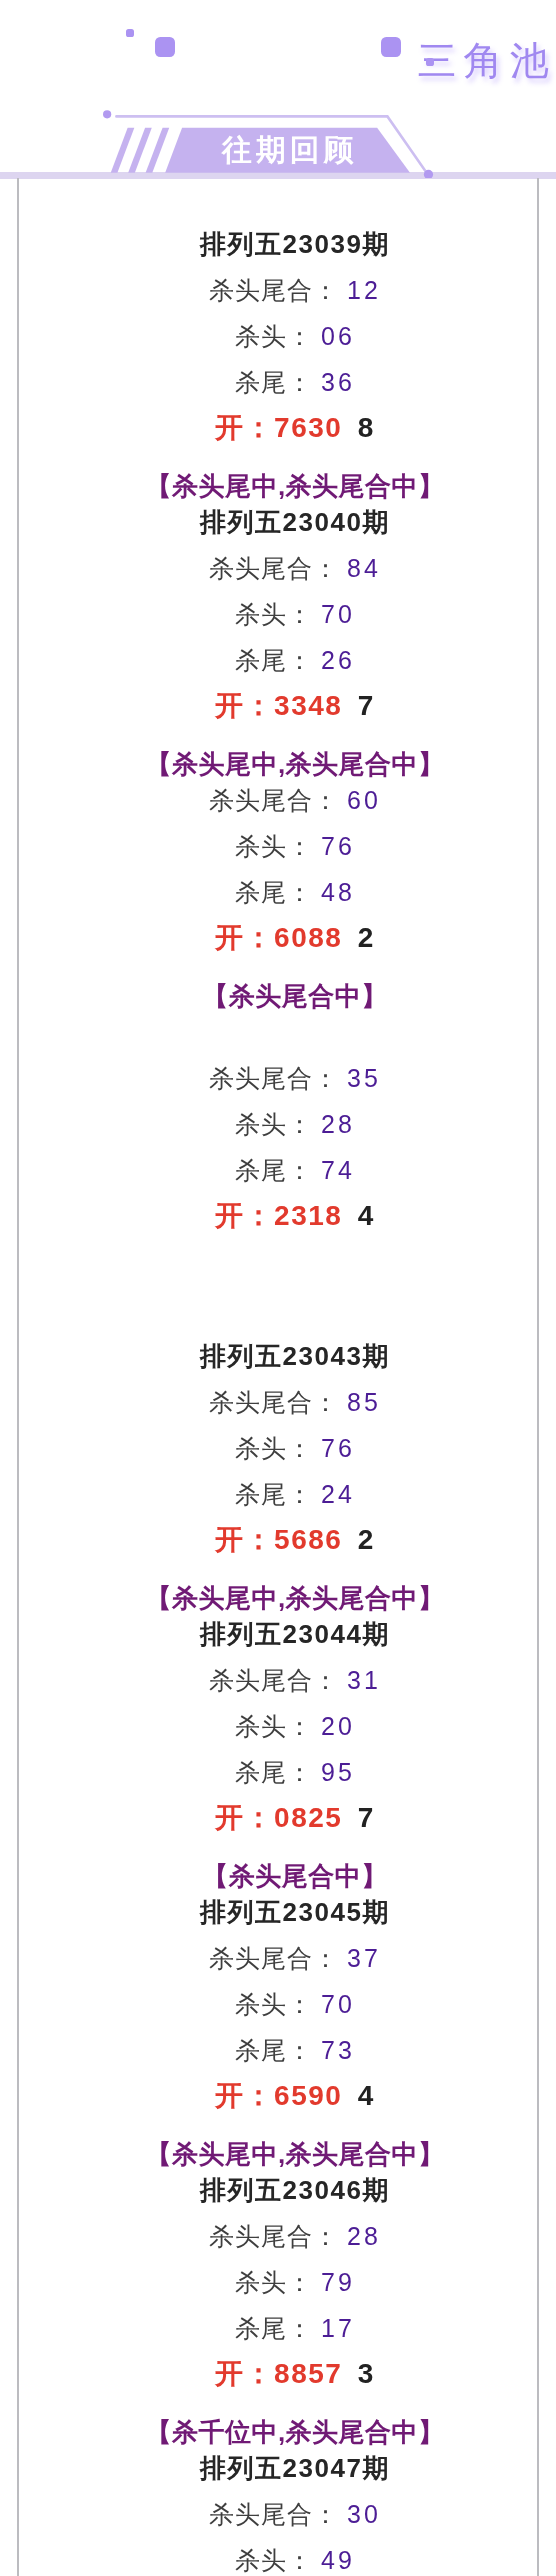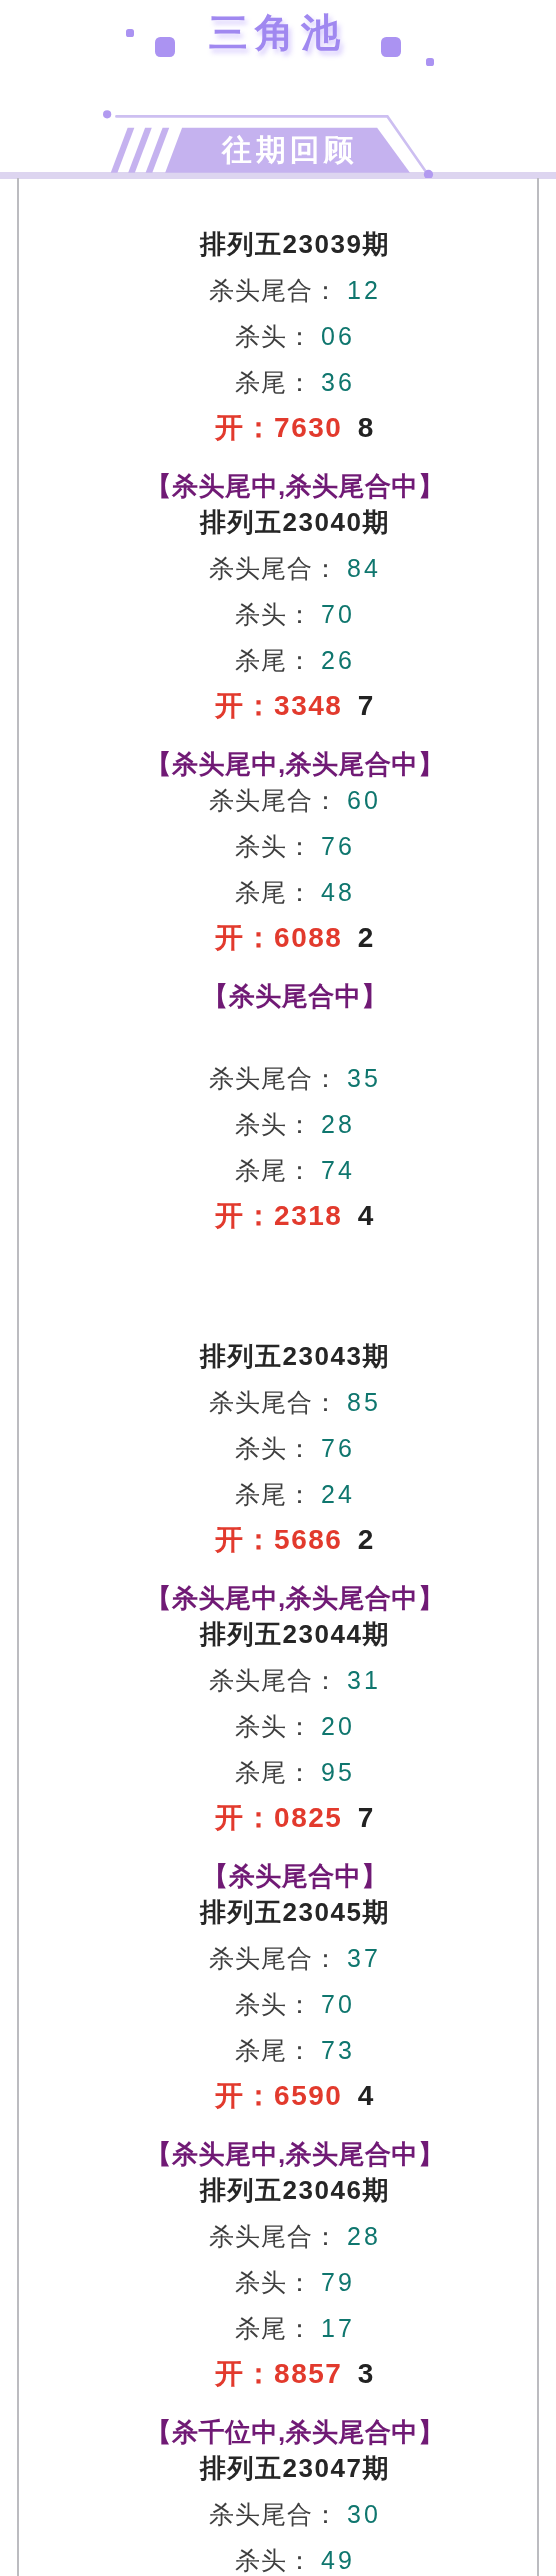--- a/index.html
+++ b/index.html
@@ -8,43 +8,43 @@
     font-family:"Liberation Sans","DejaVu Sans",sans-serif;overflow:hidden;
   }
   
   .frame-band{position:absolute;left:0;top:172px;width:556px;height:6.7px;background:#ddd5f0;z-index:0;}
   .frame-left{position:absolute;left:17px;top:178px;width:2.1px;height:3126px;background:#bcbcc0;z-index:0;}
   .frame-right{position:absolute;left:537px;top:178px;width:2.1px;height:3126px;background:#bcbcc0;z-index:0;}
 
   
   .top-header{position:relative;height:99px;z-index:1;}
   .page-title{
-    position:absolute;left:0;top:6px;width:100%;text-align:center;
-    font-size:39px;font-weight:700;color:#a088f0;letter-spacing:7.2px;
+    position:absolute;left:0;top:34px;width:100%;text-align:right;
+    font-size:39px;font-weight:400;color:#a088f0;letter-spacing:7.2px;
     text-shadow:2.6px 4.1px 5.2px rgba(167,139,250,.45);
   }
   .deco{position:absolute;background:#ab93f2;}
   .deco.sq{width:19.6px;height:19.6px;border-radius:5.2px;}
   .deco.dot{width:8.2px;height:8.2px;border-radius:2.6px;}
   .deco.l-dot{left:126px;top:29px;}
   .deco.l-sq{left:155px;top:37px;}
   .deco.r-sq{left:381px;top:37px;}
   .deco.r-dot{left:426px;top:58px;}
 
   
   .banner-zone{position:relative;height:81px;z-index:1;}
   .banner-svg{position:absolute;left:95px;top:1.5px;}
 
   
   .entries{position:relative;z-index:1;padding-top:41px;}
   .entry{height:278px;padding-left:34px;}
   .entry .row{height:46px;display:flex;align-items:center;justify-content:center;white-space:pre;}
   .title-row{font-size:26px;font-weight:700;color:#262626;letter-spacing:1.5px;}
   .kill-row{font-size:25px;color:#3f3f3f;letter-spacing:1px;}
-  .kill-row .val{color:#0f766e;margin-left:8.2px;letter-spacing:3.1px;}
+  .kill-row .val{color:#4c1d95;margin-left:8.2px;letter-spacing:3.1px;}
   .draw-row{font-size:28px;font-weight:700;color:#e23a2d;letter-spacing:1.5px;}
   .draw-row .last{color:#222222;margin-left:15.5px;}
   .result-row{font-size:26px;font-weight:700;color:#701a75;letter-spacing:0.5px;margin-top:12px;}
 </style>
 </head>
 <body>
 
 <div class="frame-band"></div>
 <div class="frame-left"></div>
 <div class="frame-right"></div>

